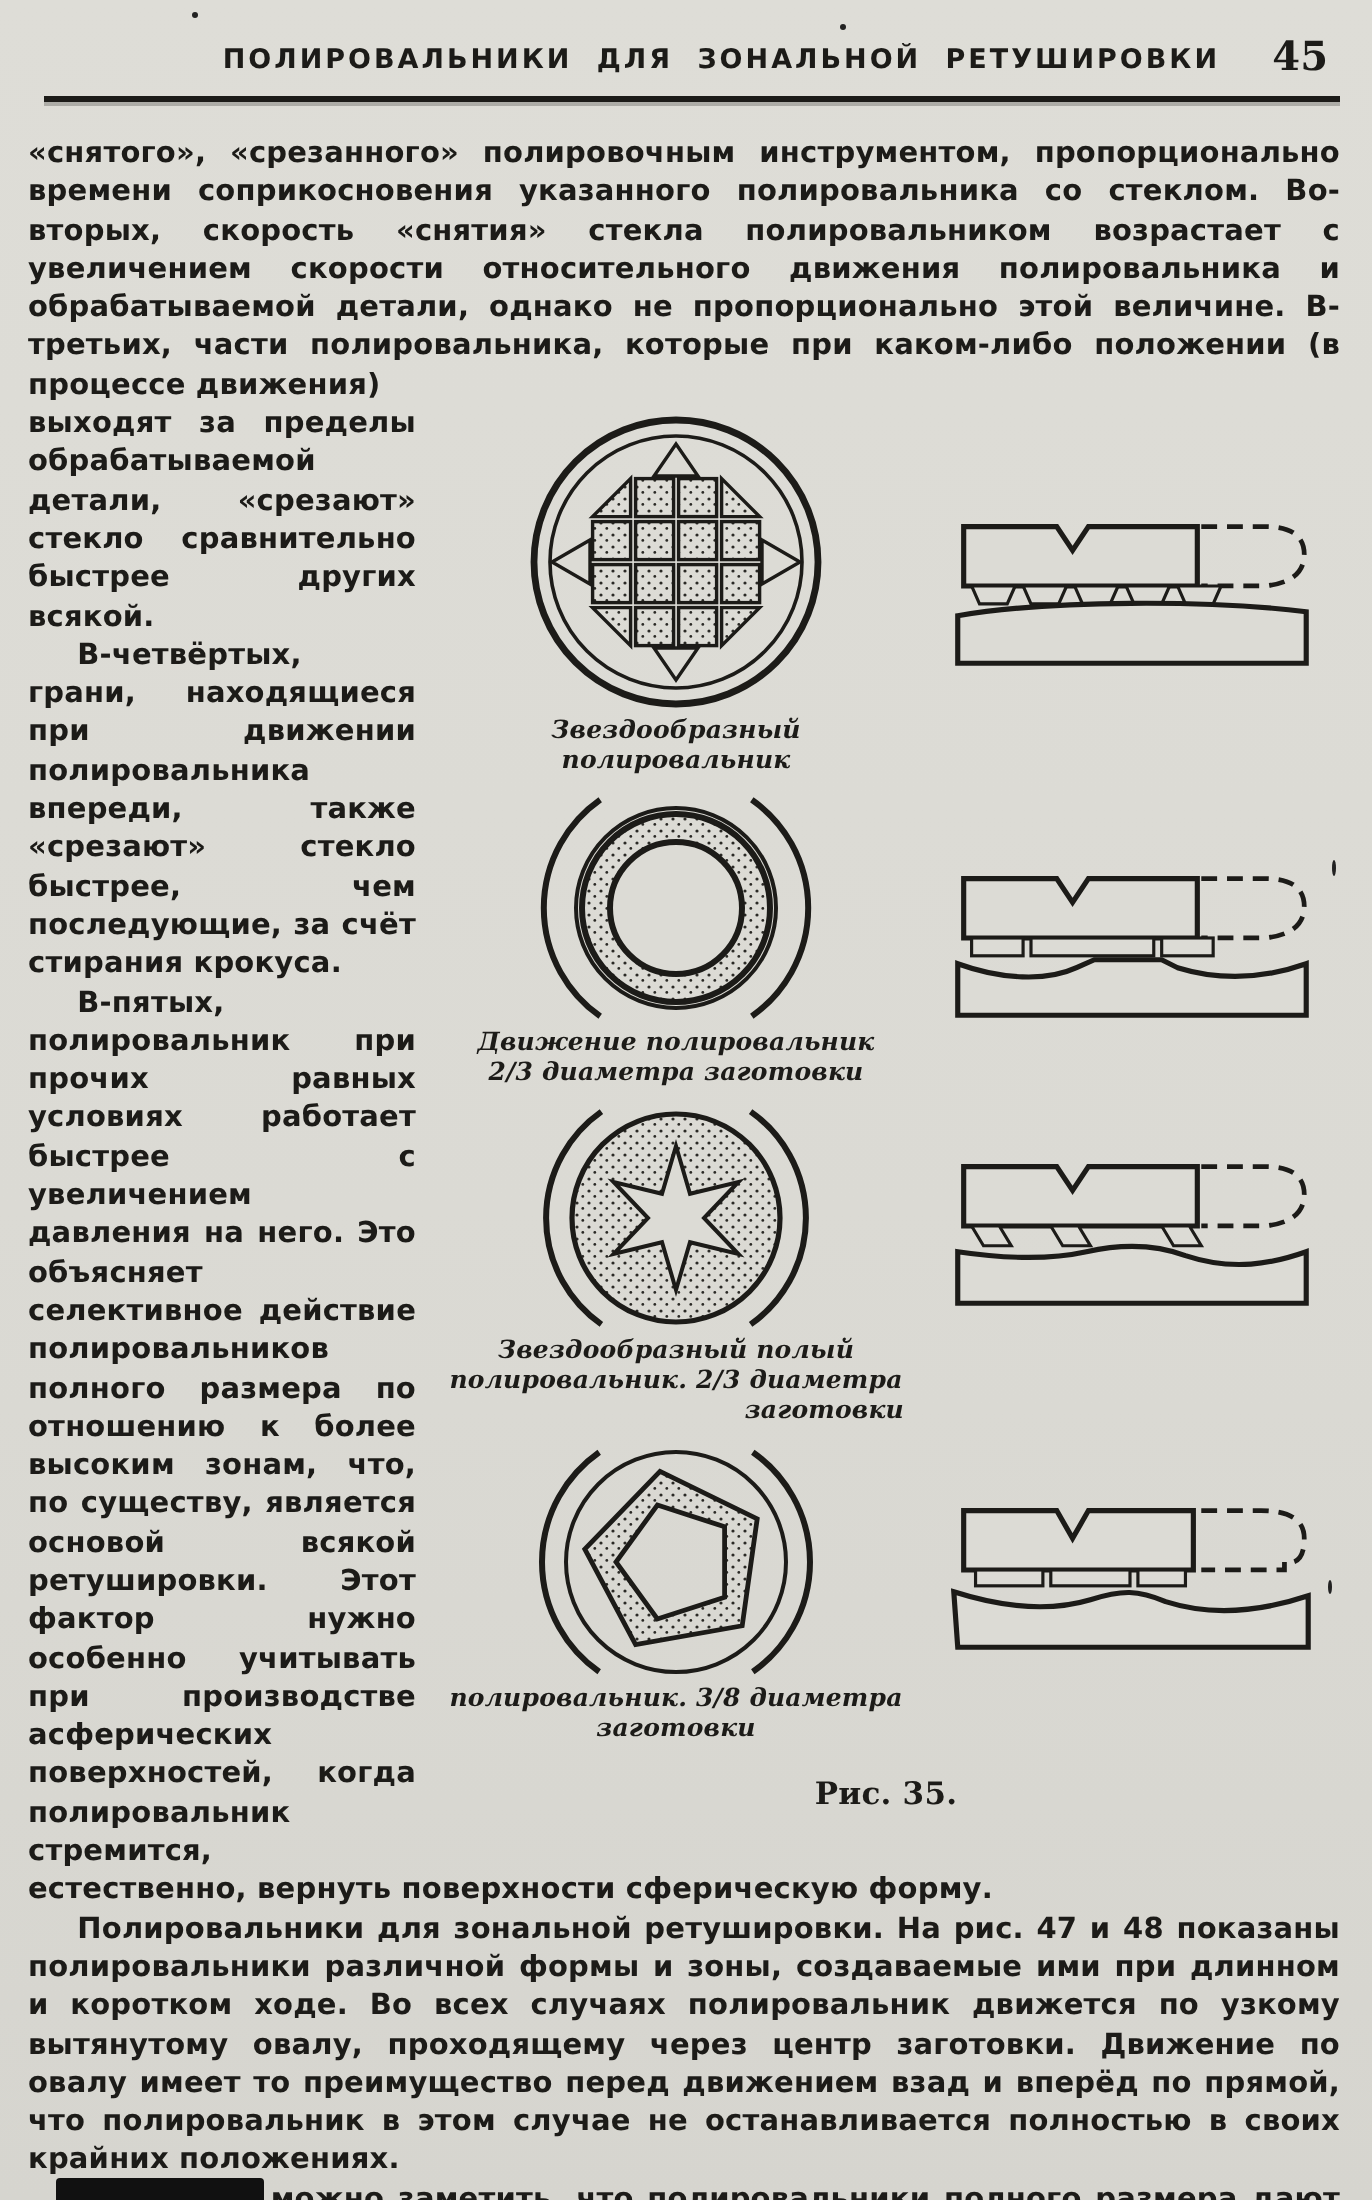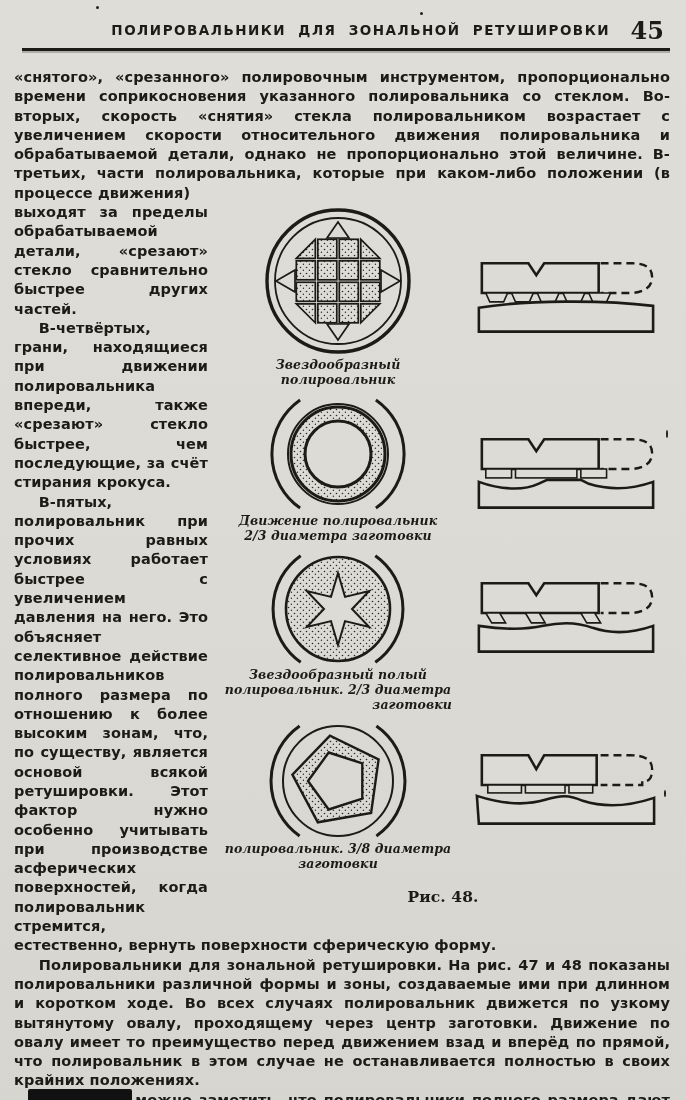--- a/index.html
+++ b/index.html
@@ -18,21 +18,21 @@
     padding:10px 16px 0 14px;
   }
   
   .hdr{position:relative;height:46px;}
   .hdr-title{
     position:absolute;left:0;right:60px;top:12px;
     text-align:right;font-weight:bold;font-size:13.5px;letter-spacing:1.5px;
     word-spacing:6px;
   }
   .hdr-num{position:absolute;right:6px;top:6px;font-family:"DejaVu Serif","Liberation Serif",serif;
-    font-size:24px;font-weight:bold;}
+    font-size:20px;font-weight:bold;}
   .hdr-rule{position:absolute;left:8px;right:0;top:38px;height:3px;background:var(--ink);
     box-shadow:0 2px 0 rgba(28,27,24,.25);}
   
   .bodytext{margin-top:12px;font-size:14.5px;font-weight:bold;line-height:19.3px;
     text-align:justify;letter-spacing:.1px;}
   .bodytext p{margin:0;}
   .indent{text-indent:1.7em;}
   
   .figblock{
     float:right;width:452px;height:702px;
@@ -214,24 +214,24 @@
             <g fill="var(--paper)" stroke="var(--ink)" stroke-width="1.6">
               <rect x="22" y="45" width="34" height="8"></rect>
               <rect x="60" y="45" width="40" height="8"></rect>
               <rect x="104" y="45" width="24" height="8"></rect>
             </g>
             <path d="M11 56 C36 64 60 66 80 60 C96 55 104 55 118 61 C146 70 172 64 190 58 L190 84 L13 84 Z" fill="var(--paper)" stroke="var(--ink)" stroke-width="2.6"></path>
           </svg>
         </div>
       </div>
 
-      <div class="figlabel">Рис. 48.</div>
+      <div class="figlabel">Рис. 35.</div>
     </div>
 
-    <p>выходят за пределы обрабатываемой детали, «срезают» стекло сравнительно быстрее других частей.</p>
+    <p>выходят за пределы обрабатываемой детали, «срезают» стекло сравнительно быстрее других всякой.</p>
     <p class="indent">В-четвёртых, грани, находящиеся при движении полировальника впереди, также «срезают» стекло быстрее, чем последующие, за счёт стирания крокуса.</p>
     <p class="indent">В-пятых, полировальник при прочих равных условиях работает быстрее с увеличением давления на него. Это объясняет селективное действие полировальников полного размера по отношению к более высоким зонам, что, по существу, является основой всякой ретушировки. Этот фактор нужно особенно учитывать при производстве асферических поверхностей, когда полировальник стремится, естественно, вернуть поверхности сферическую форму.</p>
     <p class="indent"><b>Полировальники для зональной ретушировки.</b><span> На рис. 47 и 48 показаны полировальники различной формы и зоны, создаваемые ими при длинном и коротком ходе. Во всех случаях полировальник движется по узкому вытянутому овалу, проходящему через центр заготовки. Движение по овалу имеет то преимущество перед движением взад и вперёд по прямой, что полировальник в этом случае не останавливается полностью в своих крайних положениях.</span></p>
     <p class="indent">Из рис. 47 можно заметить, что полировальники полного размера дают выпуклую поверхность, причём степень выпуклости увеличивается с увеличением амплитуды их хода. Промежуточные, например, полировальники</p>
   </div>
 
   <div class="scan-bar"></div>
   <div class="scan-dot" style="left:96px;top:6px;width:3px;height:3px;"></div>
   <div class="scan-dot" style="left:420px;top:12px;width:3px;height:3px;"></div>
   <div class="scan-dot" style="left:666px;top:430px;width:2px;height:8px;"></div>

